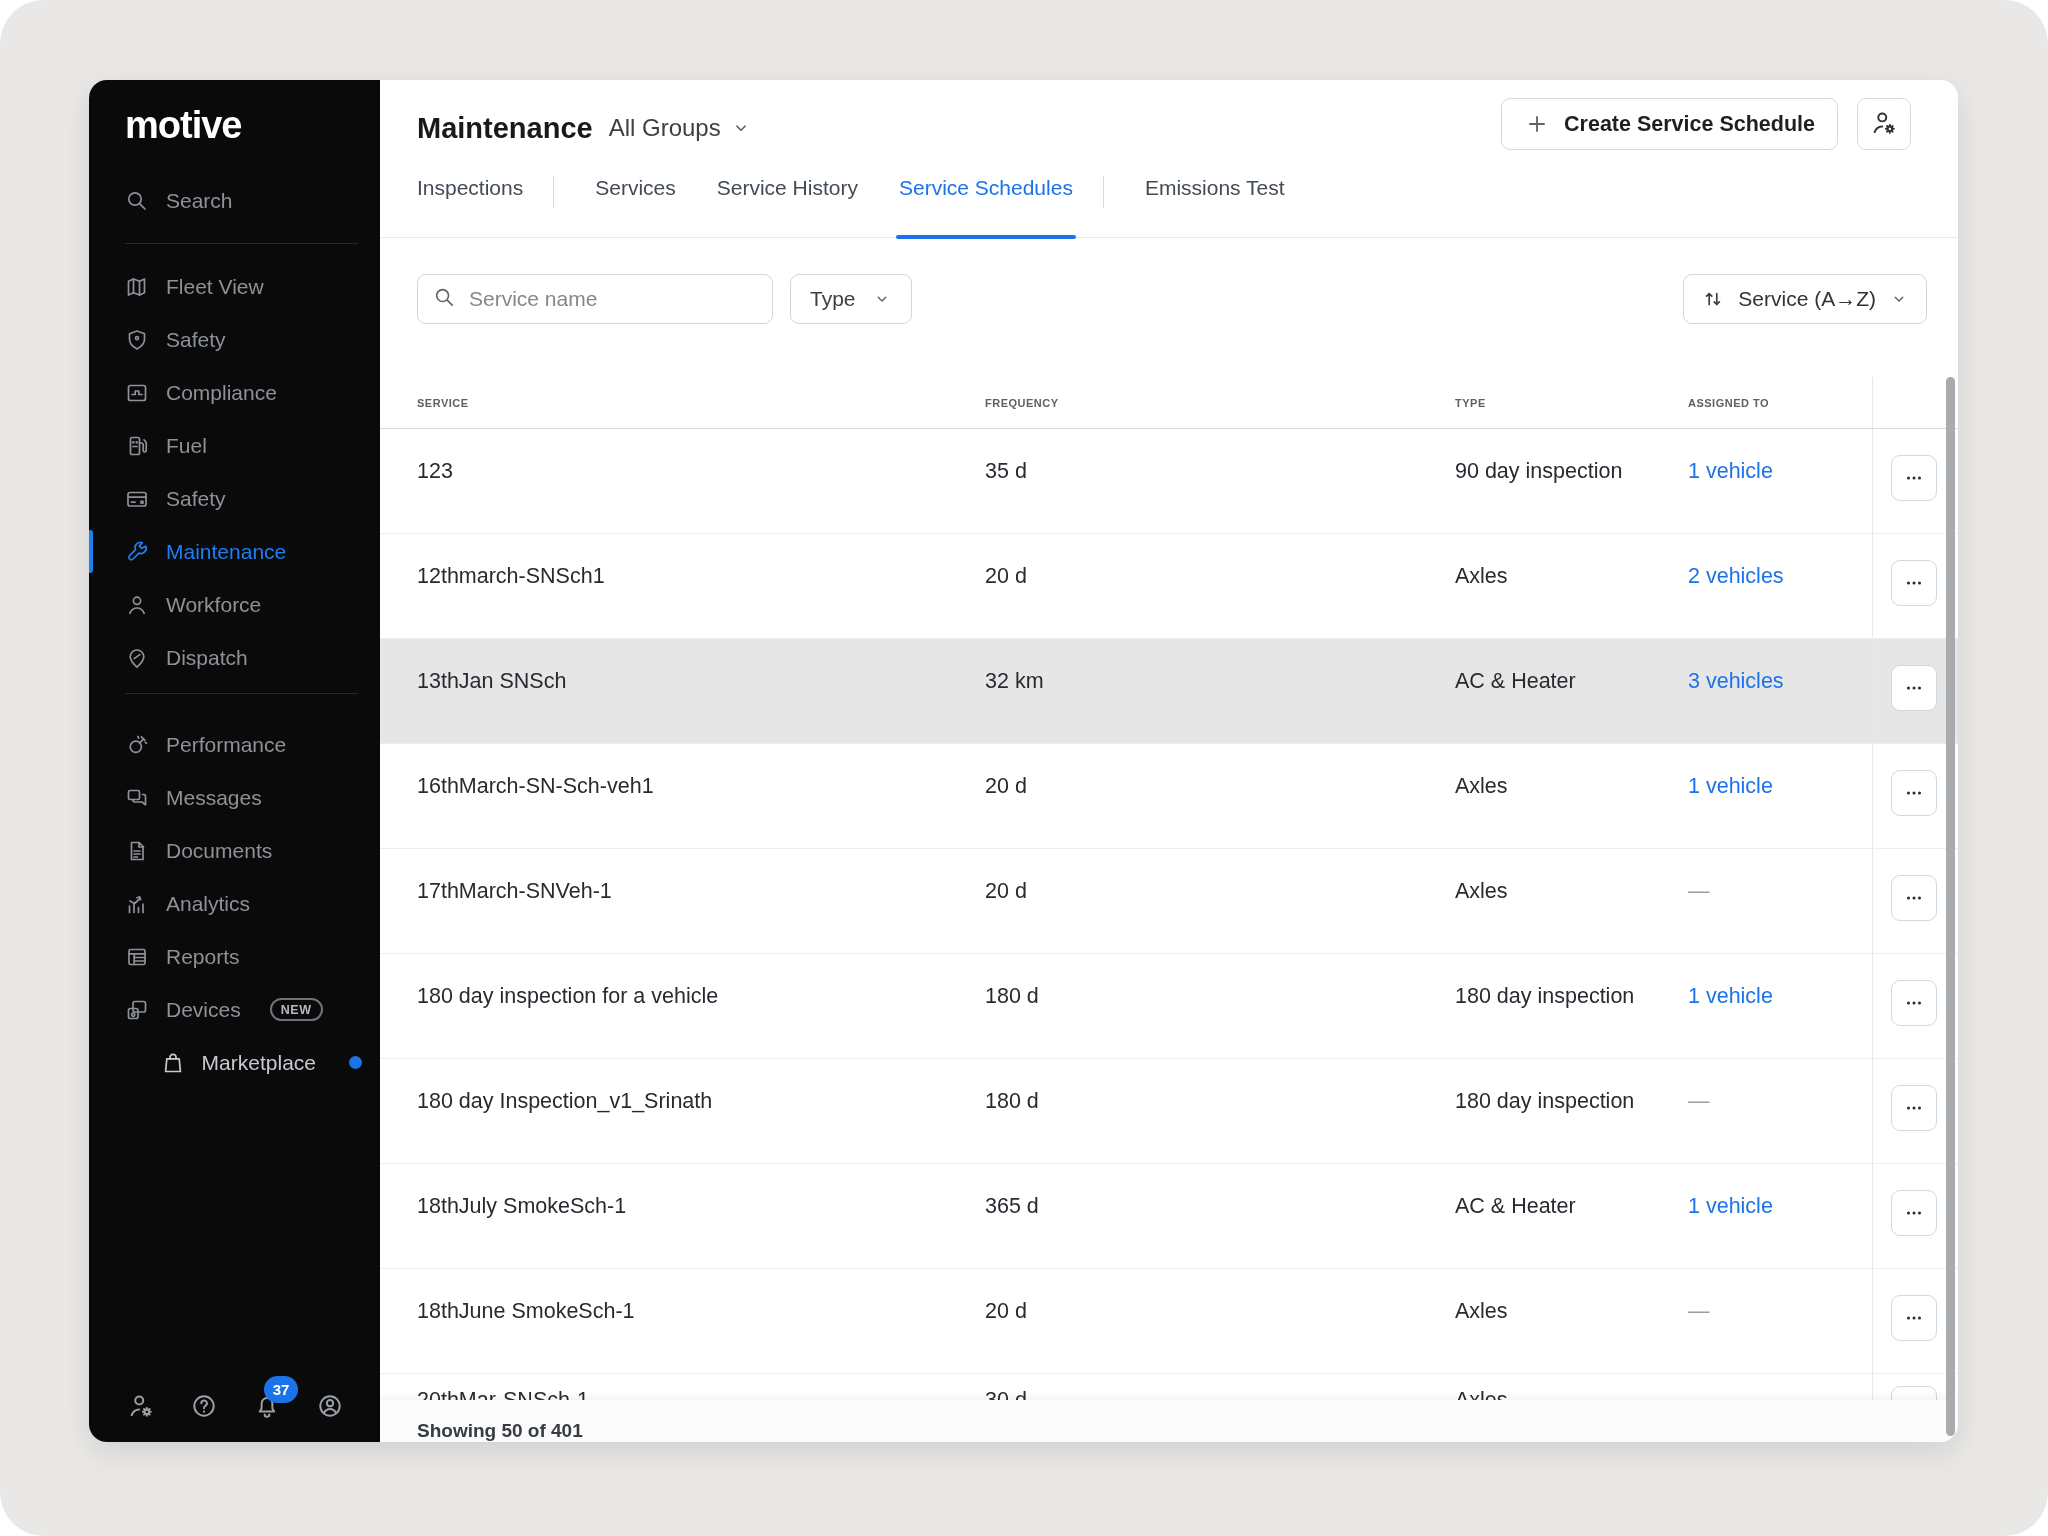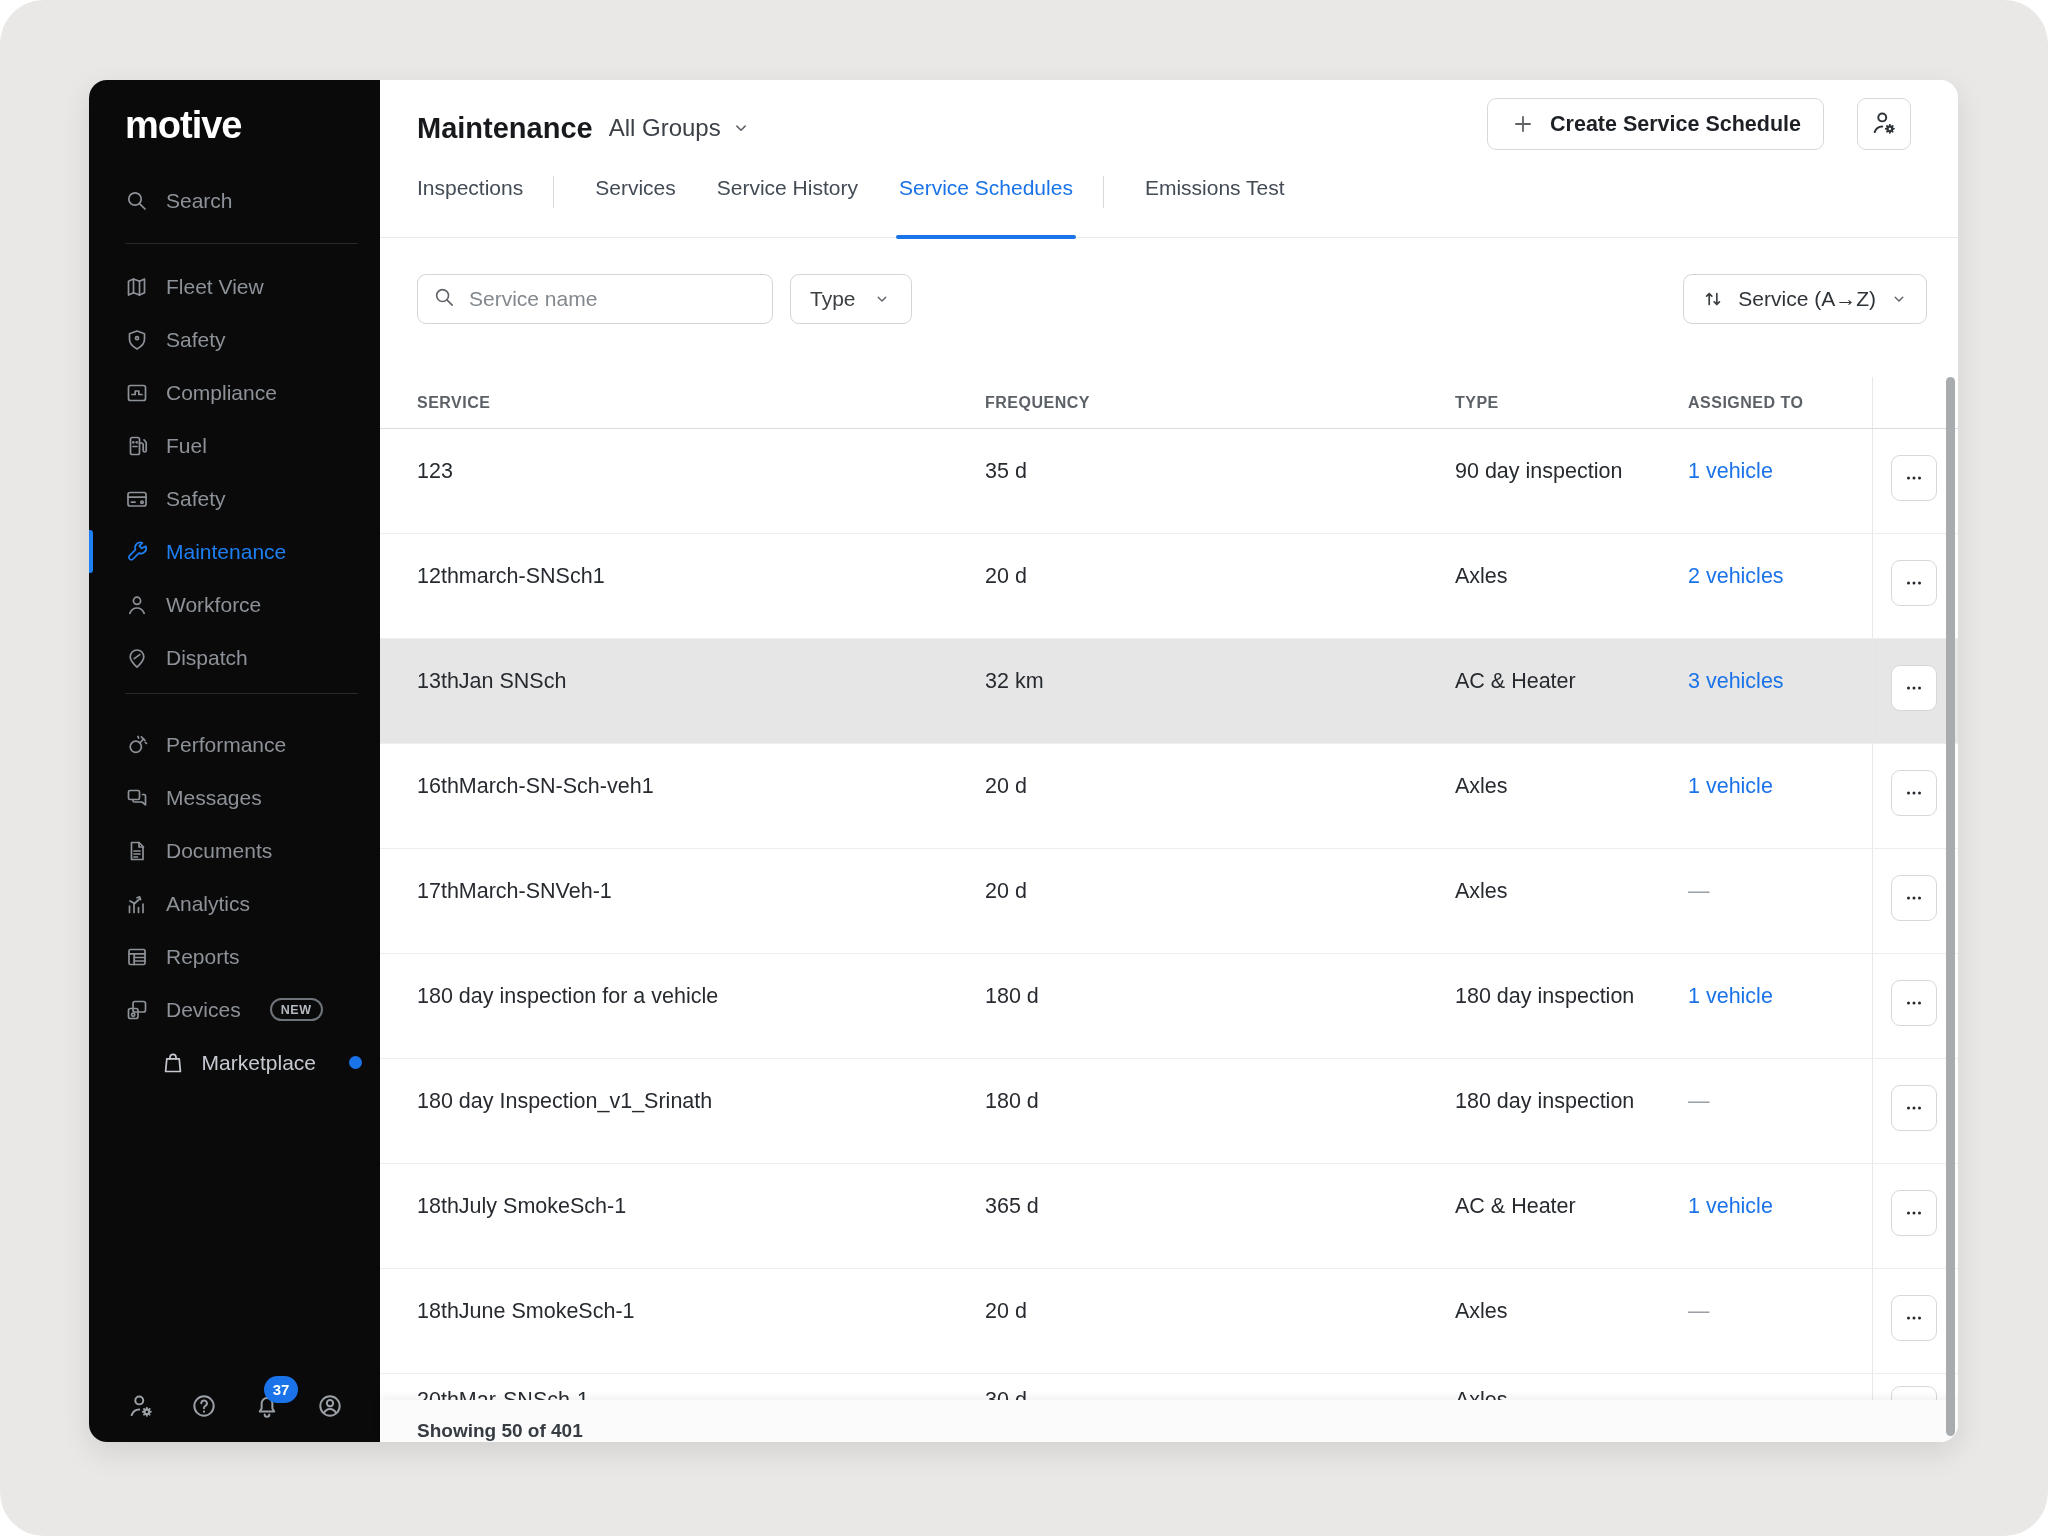--- a/index.html
+++ b/index.html
@@ -33,21 +33,21 @@
   
   .main { flex:1; position:relative; background:#fff; min-width:0; }
   .hdr { display:flex; align-items:center; padding-left:37px; height:96px; }
   .title { font-size:29px; font-weight:700; color:#17191d; }
   .group-sel { display:flex; align-items:center; gap:9px; margin-left:16px; font-size:24px; color:#3c4148; cursor:pointer; }
   .group-sel .chev { color:#5f6368; display:flex; }
   .toast-ring { margin-left:10px; border:7px solid #f2b20d; border-radius:20px; padding:8px; background:#fff; }
   .toast { display:flex; align-items:center; gap:14px; background:#1f8545; color:#fff; border-radius:10px;
            padding:0 26px; height:54px; font-size:21.5px; white-space:nowrap; }
   .toast .ticon { display:flex; }
-  .hdr-right { position:absolute; right:47px; top:18px; display:flex; gap:33px; align-items:flex-end; }
+  .hdr-right { position:absolute; right:47px; top:18px; display:flex; gap:19px; align-items:flex-end; }
   .btn-create { display:flex; align-items:center; gap:14px; height:52px; padding:0 22px; background:#fff;
            border:1.5px solid #d6d8db; border-radius:9px; font-size:21.5px; font-weight:700; color:#1d2126;
            cursor:pointer; font-family:inherit; white-space:nowrap; }
   .btn-create .plus { color:#5f6368; display:flex; }
   .btn-icon { width:54px; height:52px; border:1.5px solid #d6d8db; border-radius:9px; background:#fff;
            display:flex; align-items:center; justify-content:center; color:#2f3439; cursor:pointer; }
 
   .tabs { display:flex; padding-left:37px; height:62px; border-bottom:1px solid #e7e9eb; }
   .tab { font-size:21px; color:#434b55; padding-bottom:20px; margin-right:41px; position:relative; cursor:pointer; white-space:nowrap; }
   .tab.active { color:#1a73e8; }
@@ -65,21 +65,21 @@
            cursor:pointer; font-family:inherit; }
   .type-btn .chev, .sort-btn .chev { color:#5f6368; display:flex; }
   .sort-btn { position:absolute; right:31px; top:0; display:flex; align-items:center; gap:13px; height:50px;
            padding:0 17px; border:1.5px solid #d2d5d9; border-radius:9px; font-size:21px; color:#2f3439;
            background:#fff; cursor:pointer; font-family:inherit; }
   .sort-btn .sorticon { color:#3c4043; display:flex; }
 
   .table { margin-top:53px; }
   .thead, .trow { display:grid; grid-template-columns:568px 470px 233px 184px 86px; padding-left:37px; }
   .thead { height:52px; align-items:center; border-bottom:1.5px solid #dadde0; }
-  .th { font-size:16px; font-weight:700; color:#5c6167; letter-spacing:.5px; }
+  .th { font-size:11px; font-weight:700; color:#5c6167; letter-spacing:.5px; }
   .th.actions { align-self:stretch; border-left:1px solid #e6e8ea; }
   .trow { height:105px; border-bottom:1px solid #eceef0; }
   .trow.highlight { background:#e6e6e6; }
   .cell { padding-top:30px; font-size:21.5px; color:#272b30; white-space:nowrap; overflow:hidden; }
   .cell .link { color:#1a73e8; cursor:pointer; }
   .cell .dash { color:#9aa0a6; }
   .cell.actions { align-self:stretch; border-left:1px solid #e6e8ea; padding:26px 0 0 18px; }
   .dots-btn { width:46px; height:46px; border:1.5px solid #d5d8db; border-radius:9px; background:#fff;
            display:flex; align-items:center; justify-content:center; color:#25282c; cursor:pointer; }
   .trow:last-child .cell { padding-top:14px; }

